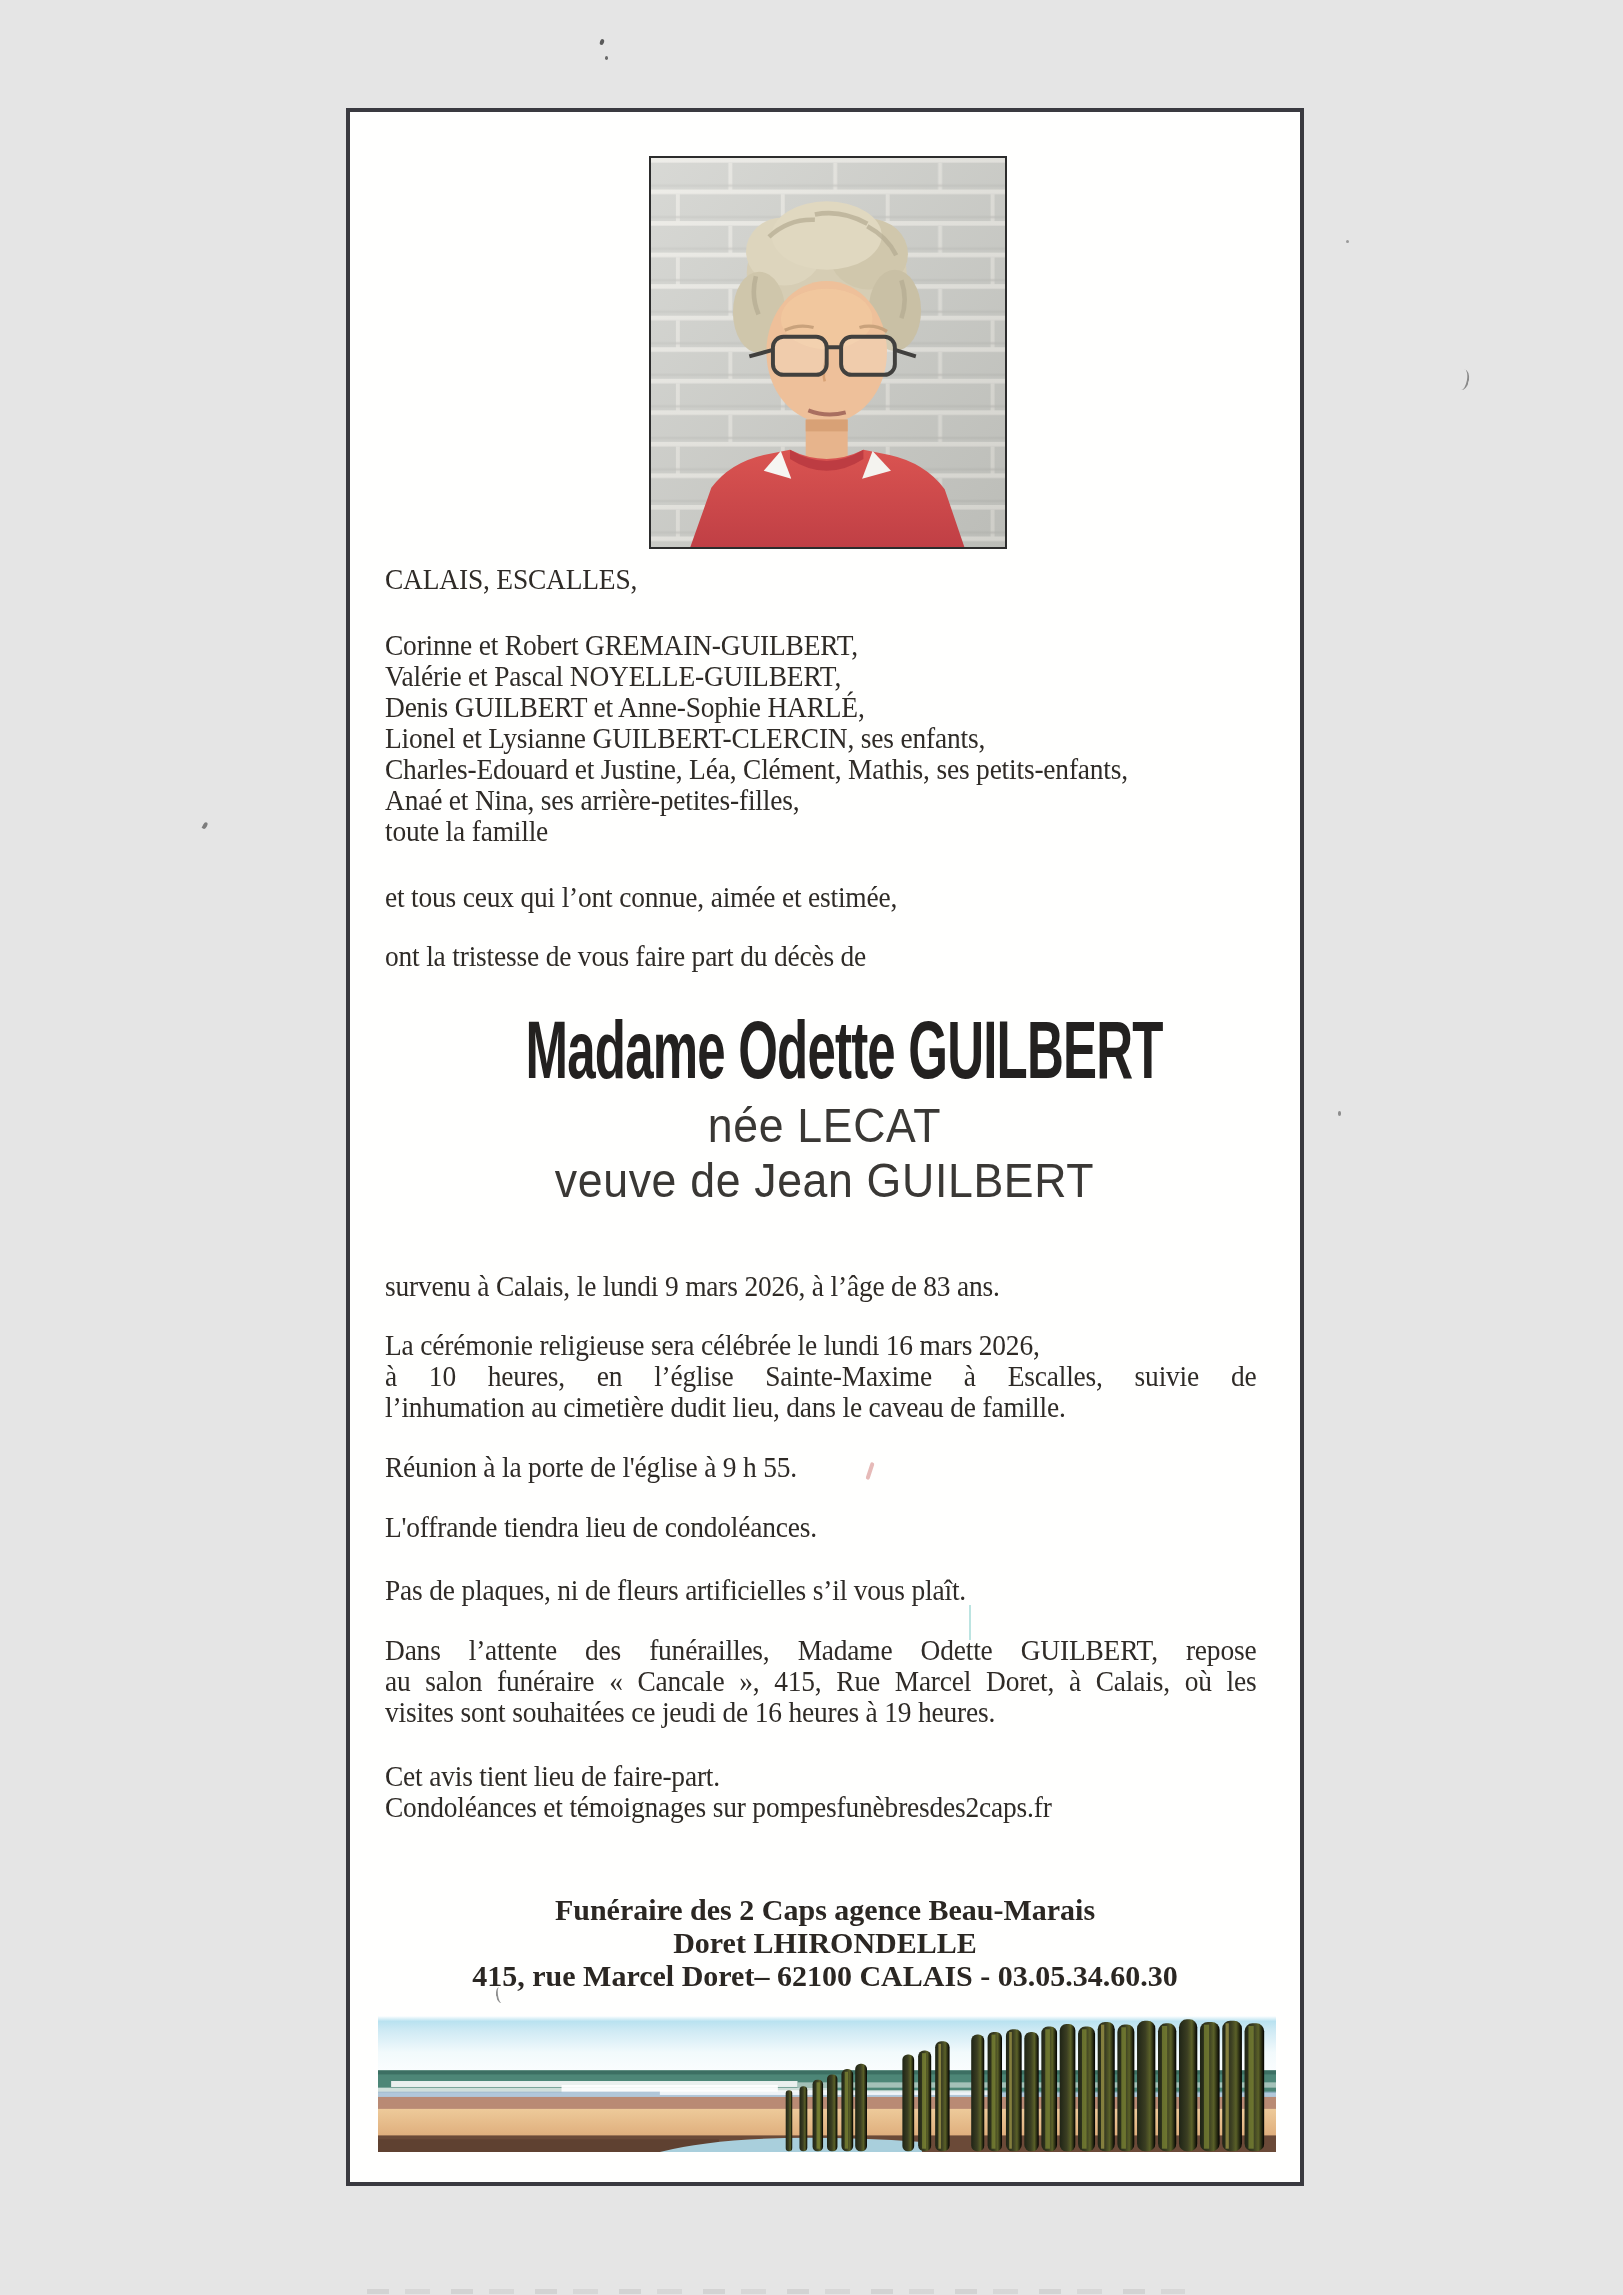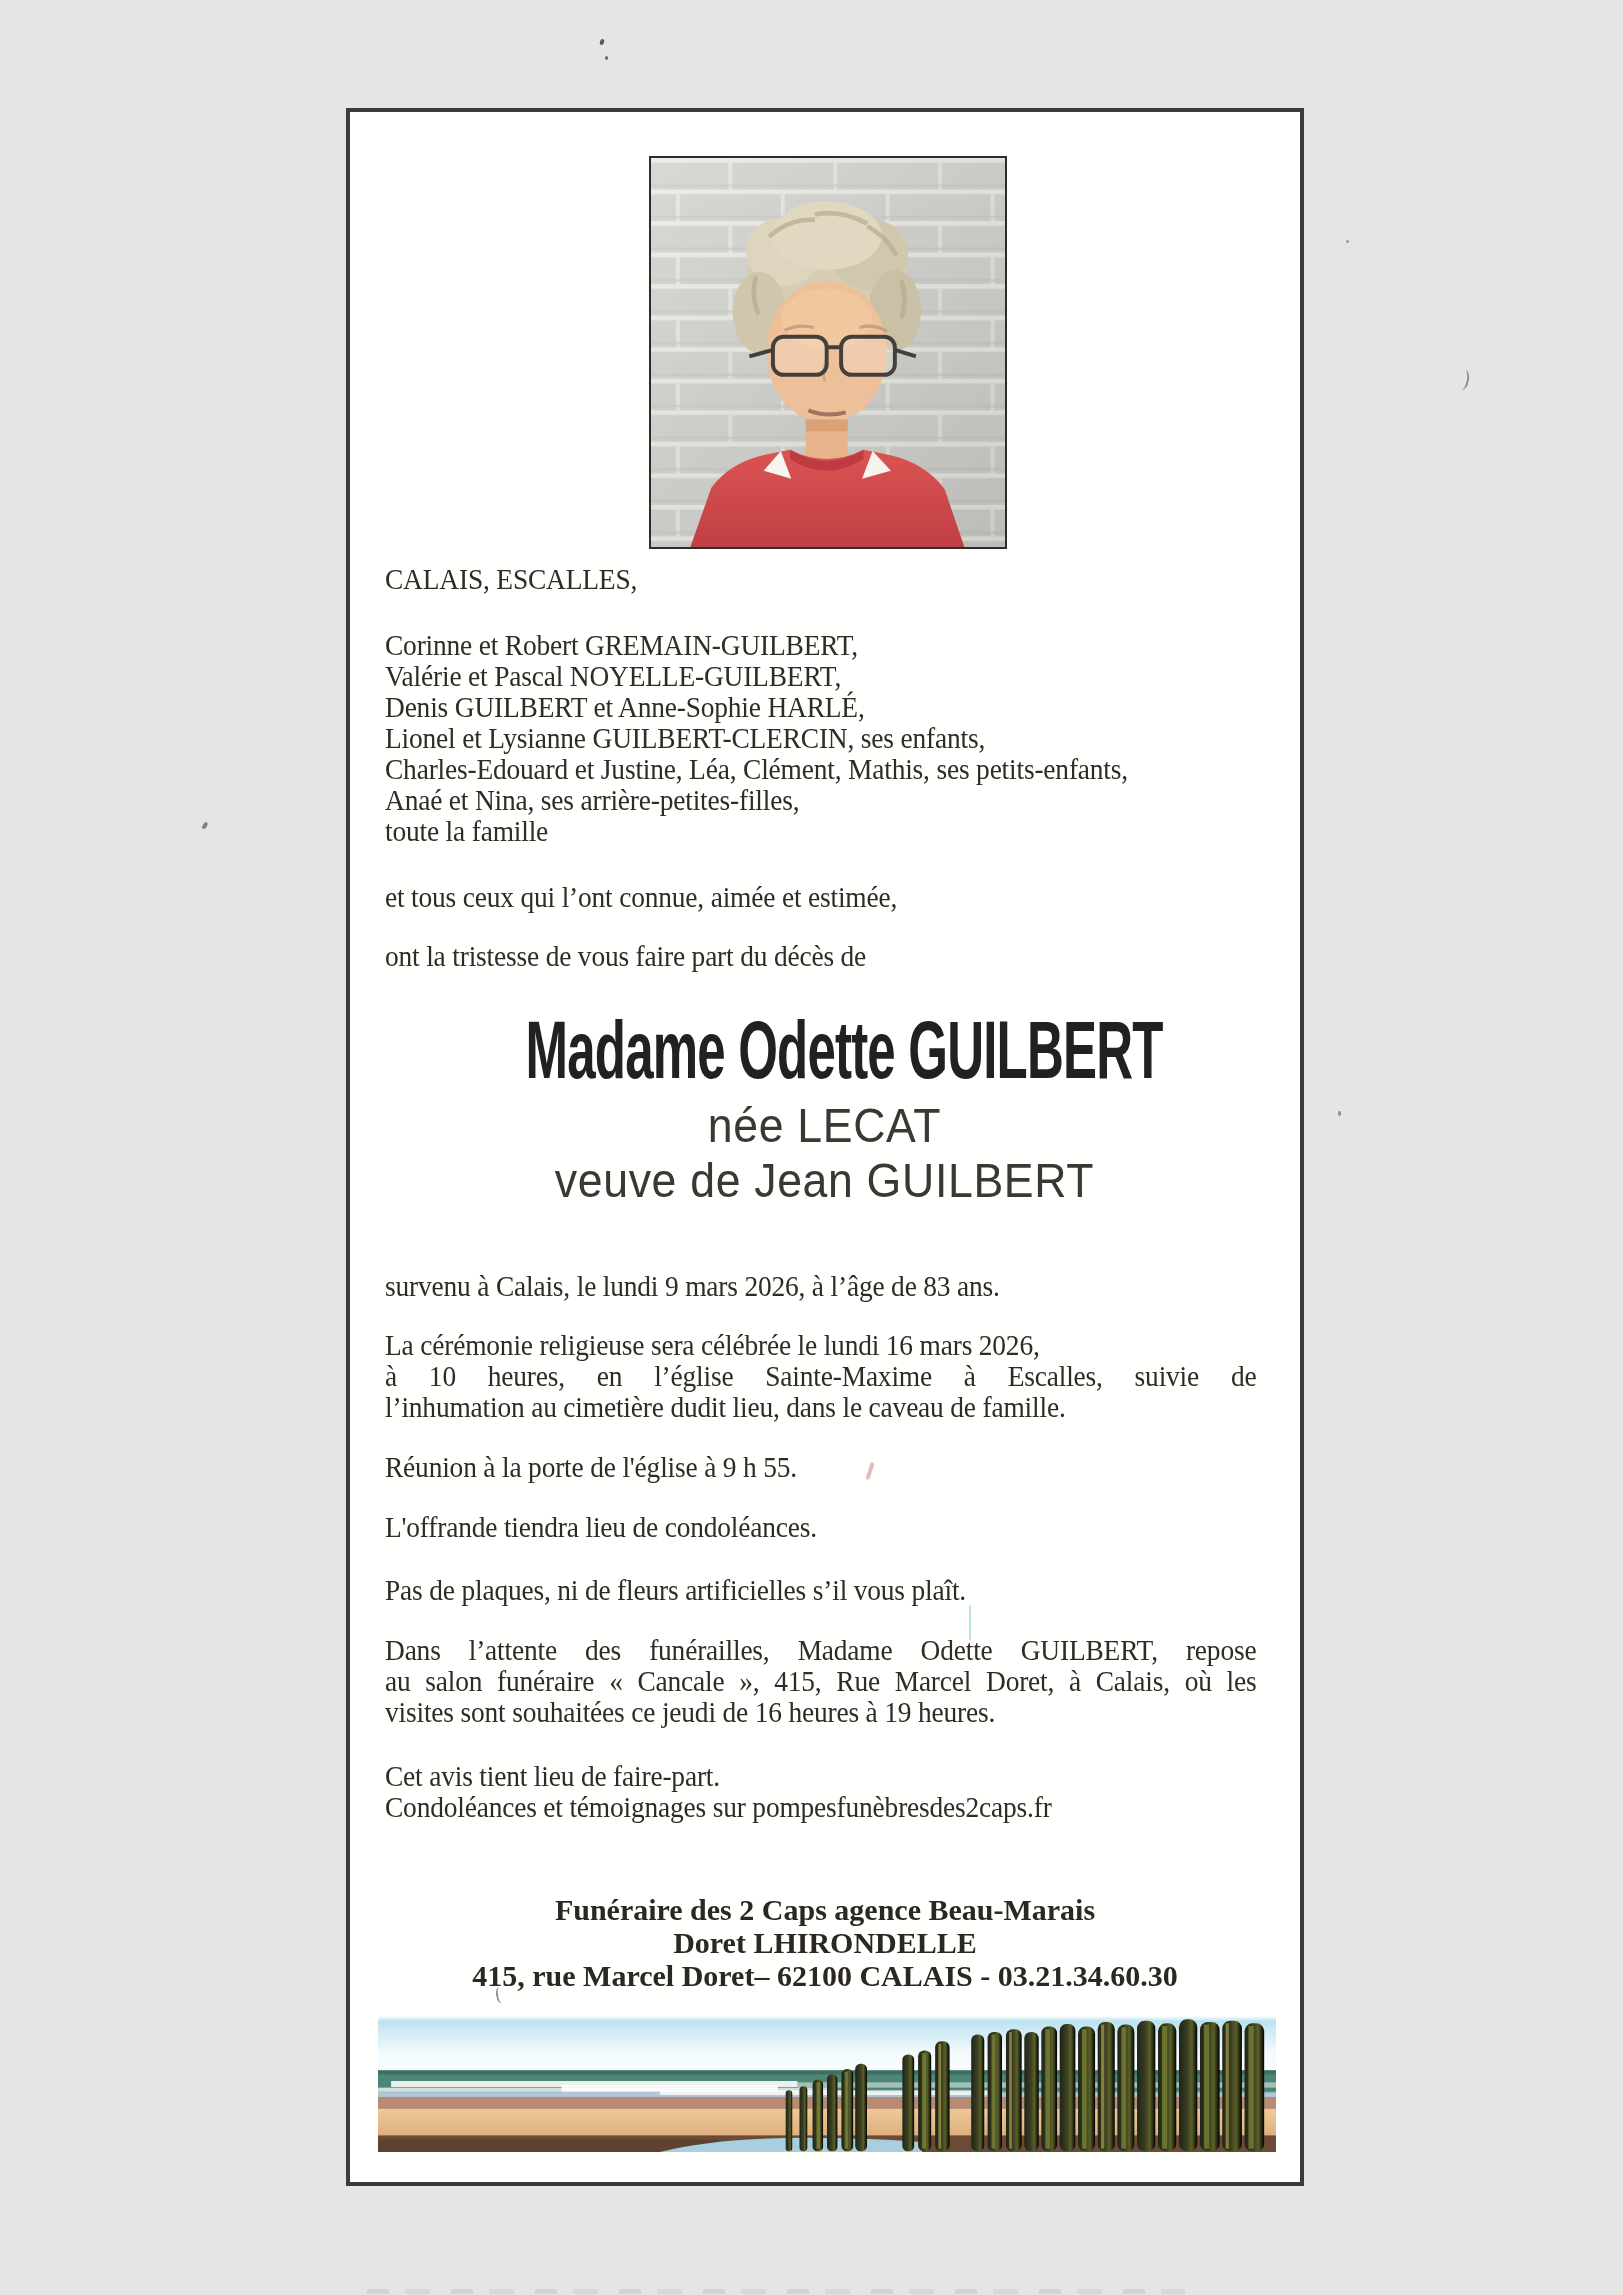--- a/index.html
+++ b/index.html
@@ -153,21 +153,21 @@
   </div>
 
   <div class="textblock" style="top:1761px;">
     <div class="tline">Cet avis tient lieu de faire-part.</div>
     <div class="tline">Condoléances et témoignages sur pompesfunèbresdes2caps.fr</div>
   </div>
 
   <div class="footerblock" style="top:1876px;margin-top:17px;">
     <div>Funéraire des 2 Caps agence Beau-Marais</div>
     <div>Doret LHIRONDELLE</div>
-    <div>415, rue Marcel Doret– 62100 CALAIS - 03.21.34.60.30</div>
+    <div>415, rue Marcel Doret– 62100 CALAIS - 03.05.34.60.30</div>
   </div>
 
   <div class="beach">
     <svg viewBox="0 0 1370 205" preserveAspectRatio="none">
       <defs>
         <linearGradient id="sky" x1="0" y1="0" x2="0" y2="1">
           <stop offset="0" stop-color="#ffffff"></stop>
           <stop offset="0.08" stop-color="#b9e2f0"></stop>
           <stop offset="0.22" stop-color="#cfeaf4"></stop>
           <stop offset="0.55" stop-color="#f2fafc"></stop>

